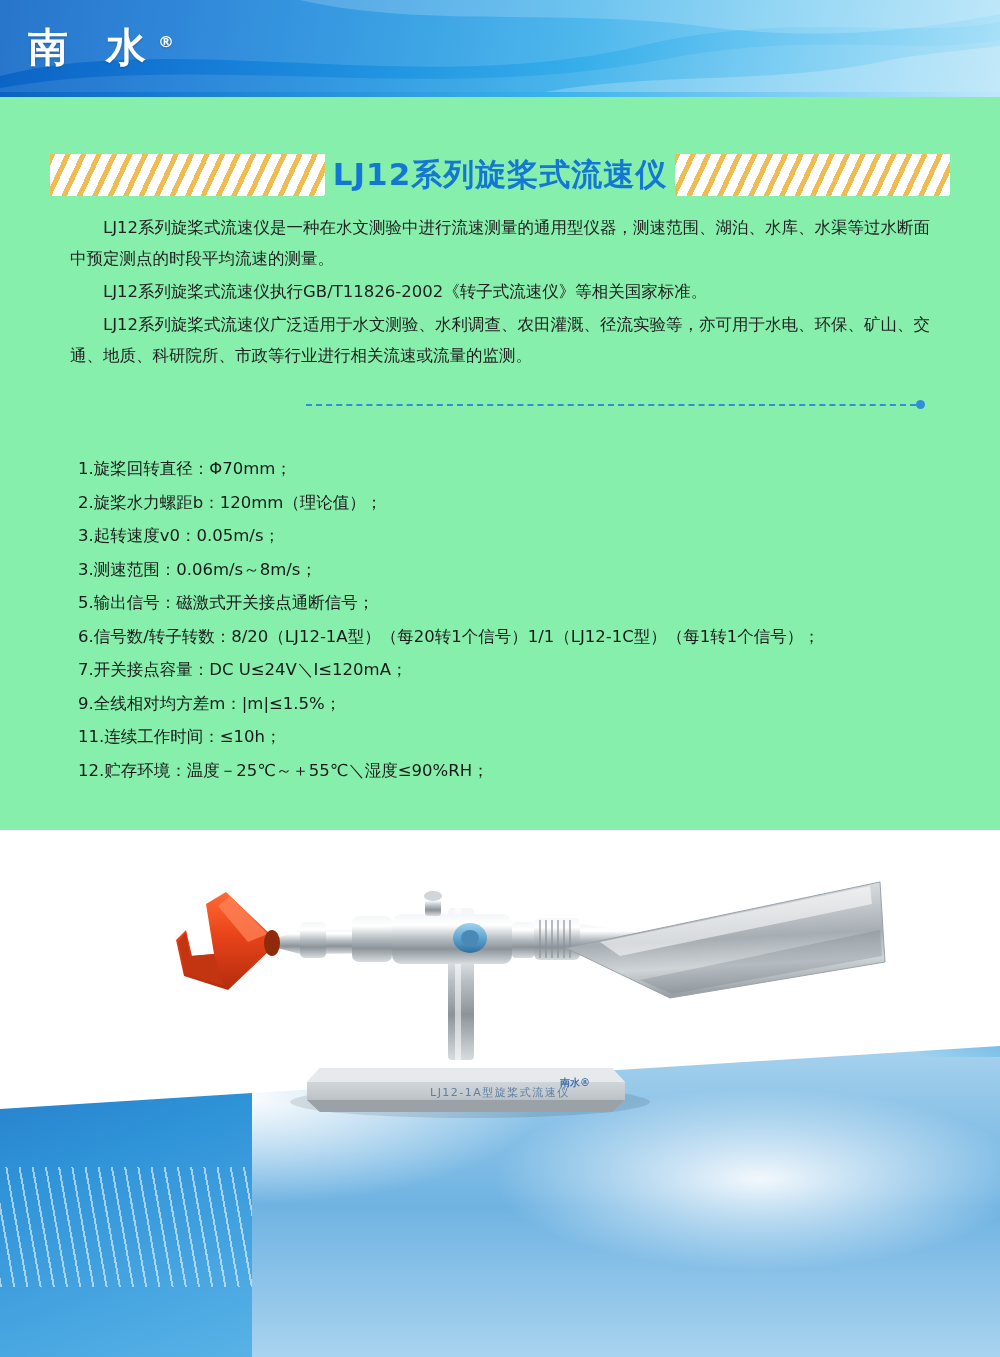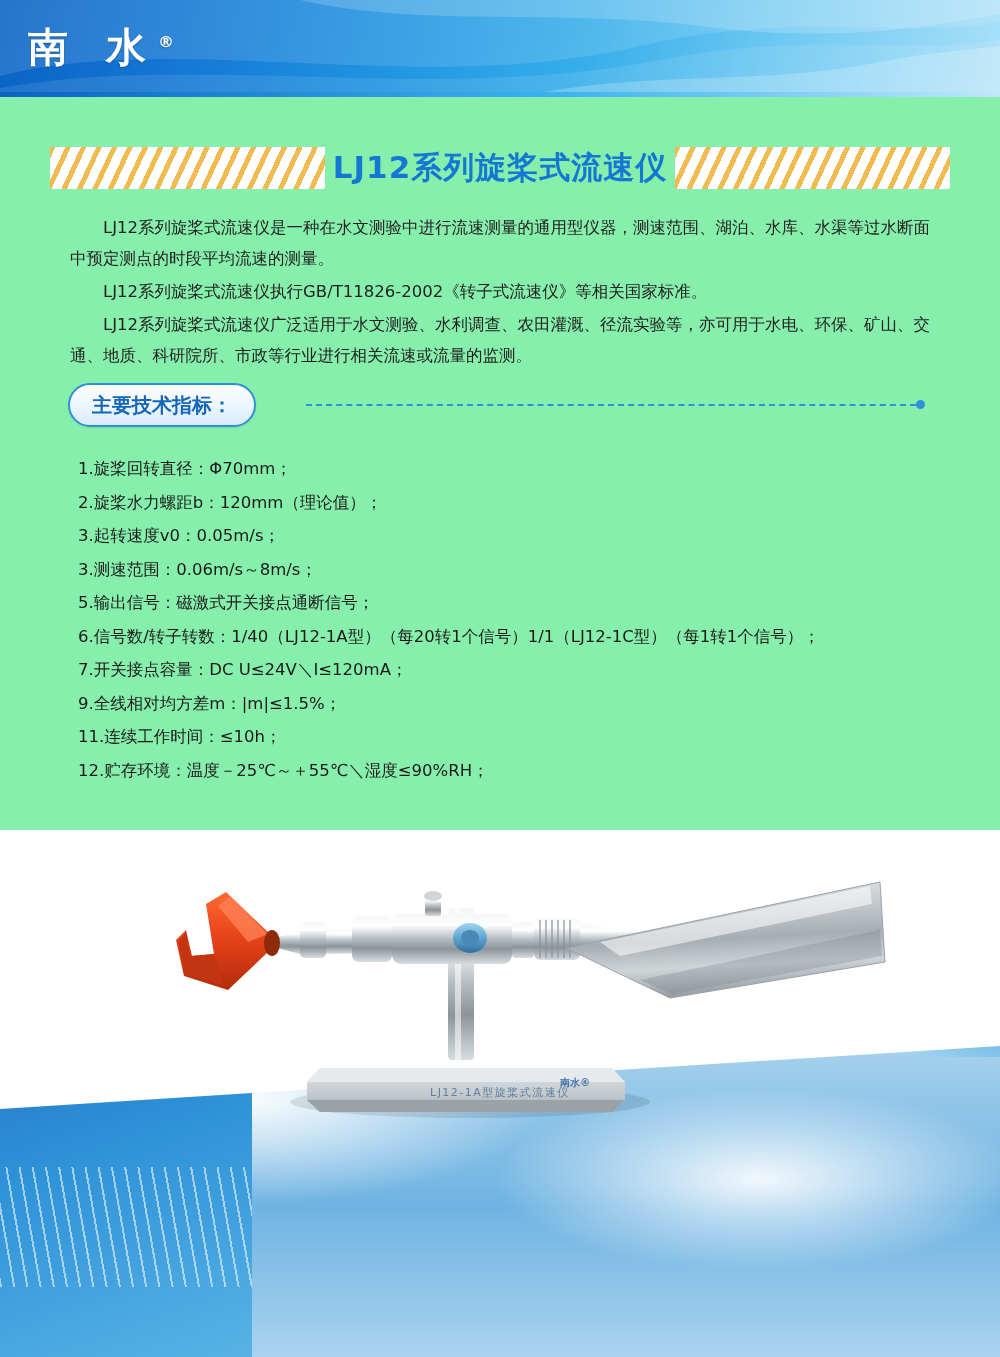--- a/index.html
+++ b/index.html
@@ -43,21 +43,21 @@
   }
   .header-underline {
     position: absolute; left: 0; top: 92px; width: 1000px; height: 5px;
     background: linear-gradient(90deg,#0a63c4,#39b2ec 55%,#bfe7fa);
   }
 
   
   .title-band {
     position: absolute; left: 0; top: 140px;
     width: 1000px; height: 56px;
-    display: flex; align-items: center; justify-content: center;
+    display: flex; align-items: flex-end; justify-content: center;
   }
   .hatch {
     height: 42px;
     flex: 0 0 auto;
     background: repeating-linear-gradient(
       115deg,
       #f0bc52 0px, #f0bc52 5px,
       #ffffff 5px, #ffffff 14px
     );
   }
@@ -188,32 +188,31 @@
     <div class="hatch right"></div>
   </div>
 
   <div class="intro">
     <p>LJ12系列旋桨式流速仪是一种在水文测验中进行流速测量的通用型仪器，测速范围、湖泊、水库、水渠等过水断面中预定测点的时段平均流速的测量。</p>
     <p>LJ12系列旋桨式流速仪执行GB/T11826-2002《转子式流速仪》等相关国家标准。</p>
     <p>LJ12系列旋桨式流速仪广泛适用于水文测验、水利调查、农田灌溉、径流实验等，亦可用于水电、环保、矿山、交通、地质、科研院所、市政等行业进行相关流速或流量的监测。</p>
   </div>
 
   <div class="section-head">
-    <div class="pill">主要技术指标：</div>
     <div class="dashline"></div>
     <div class="dashdot"></div>
   </div>
 
   <div class="specs">
     <div class="item">1.旋桨回转直径：Φ70mm；</div>
     <div class="item">2.旋桨水力螺距b：120mm（理论值）；</div>
     <div class="item">3.起转速度v0：0.05m/s；</div>
     <div class="item">3.测速范围：0.06m/s～8m/s；</div>
     <div class="item">5.输出信号：磁激式开关接点通断信号；</div>
-    <div class="item">6.信号数/转子转数：1/40（LJ12-1A型）（每20转1个信号）1/1（LJ12-1C型）（每1转1个信号）；</div>
+    <div class="item">6.信号数/转子转数：8/20（LJ12-1A型）（每20转1个信号）1/1（LJ12-1C型）（每1转1个信号）；</div>
     <div class="item">7.开关接点容量：DC U≤24V＼I≤120mA；</div>
     <div class="item">9.全线相对均方差m：|m|≤1.5%；</div>
     <div class="item">11.连续工作时间：≤10h；</div>
     <div class="item">12.贮存环境：温度－25℃～＋55℃＼湿度≤90%RH；</div>
   </div>
 
   <div class="photo">
     <div class="sky"></div>
     <div class="blue-left">
       <div class="stripes"></div>

